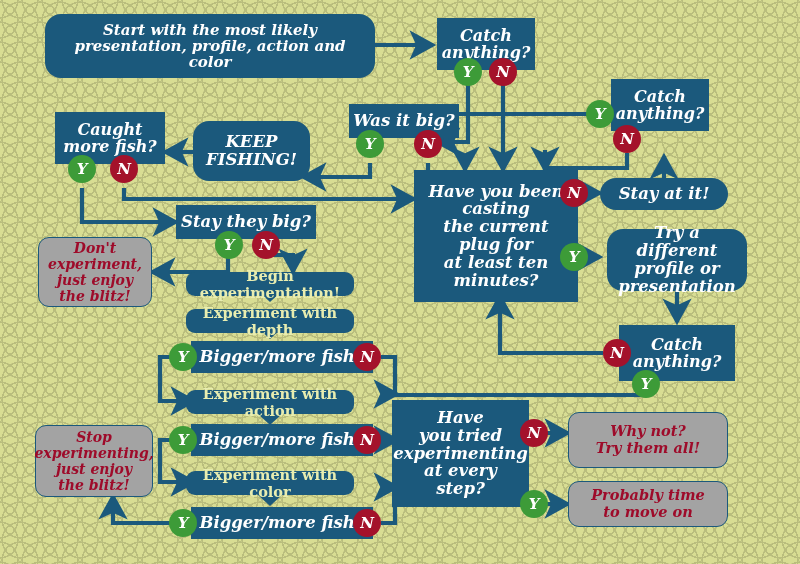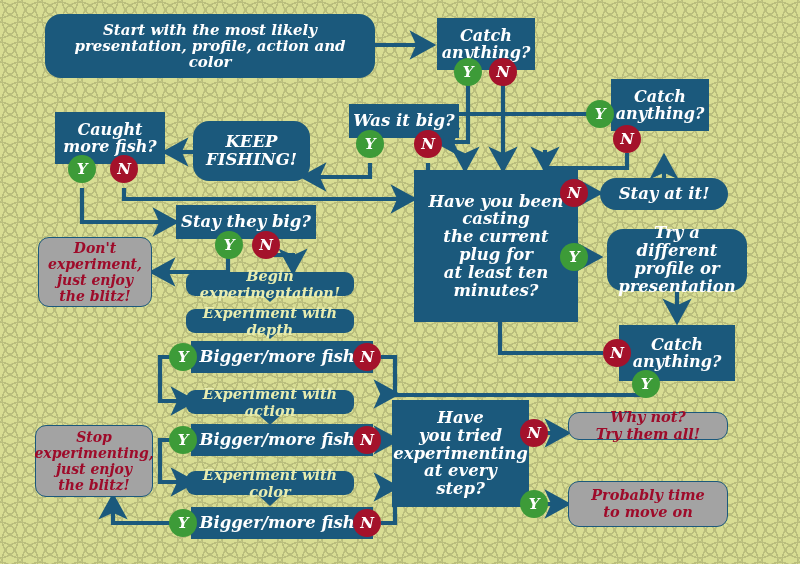--- a/index.html
+++ b/index.html
@@ -54,21 +54,21 @@
     border:1.6px solid #1b597c;
     border-radius:11px;
     color:#9e0b2a;
     font-style:italic;font-weight:bold;
     line-height:1.16;
   }
   .pill{
     background:#1b597c;
     border-radius:9px;
     color:#e8edb0;
-    font-style:italic;font-weight:bold;
+    font-weight:bold;
   }
   
   .badge{
     position:absolute;
     width:28px;height:28px;border-radius:50%;
     display:flex;align-items:center;justify-content:center;
     font-family:"DejaVu Serif", serif;
     font-style:italic;font-weight:bold;
     font-size:15px;
     color:#ffffff;
@@ -197,21 +197,21 @@
 FISHING!</span>
   </div>
 
   <div class="node blue sq" style="left:55px;top:112px;width:110px;height:52px;font-size:16px;">
     <span style="white-space:pre-line;">Caught
 more fish?</span>
   </div>
   <div class="badge y" style="left:68px;top:155px;">Y</div>
   <div class="badge n" style="left:110px;top:155px;">N</div>
 
-  <div class="node blue sq" style="left:414px;top:170px;width:164px;height:152px;font-size:16.5px;padding:0 8px;">
+  <div class="node blue sq" style="left:414px;top:170px;width:164px;height:132px;font-size:16.5px;padding:0 8px;">
     <span style="white-space:pre-line;">Have you been
 casting
 the current
 plug for
 at least ten
 minutes?</span>
   </div>
   <div class="badge n" style="left:560px;top:179px;">N</div>
   <div class="badge y" style="left:560px;top:243px;">Y</div>
 
@@ -289,21 +289,21 @@
   <div class="node blue sq" style="left:392px;top:400px;width:137px;height:107px;font-size:16.5px;padding:0 6px;">
     <span style="white-space:pre-line;">Have
 you tried
 experimenting
 at every
 step?</span>
   </div>
   <div class="badge n" style="left:520px;top:419px;">N</div>
   <div class="badge y" style="left:520px;top:490px;">Y</div>
 
-  <div class="node white" style="left:568px;top:412px;width:160px;height:28px;font-size:14.5px;">
+  <div class="node white" style="left:568px;top:412px;width:160px;height:56px;font-size:14.5px;">
     <span style="white-space:pre-line;">Why not?
 Try them all!</span>
   </div>
 
   <div class="node white" style="left:568px;top:481px;width:160px;height:46px;font-size:14.5px;">
     <span style="white-space:pre-line;">Probably time
 to move on</span>
   </div>
 
 </div>

